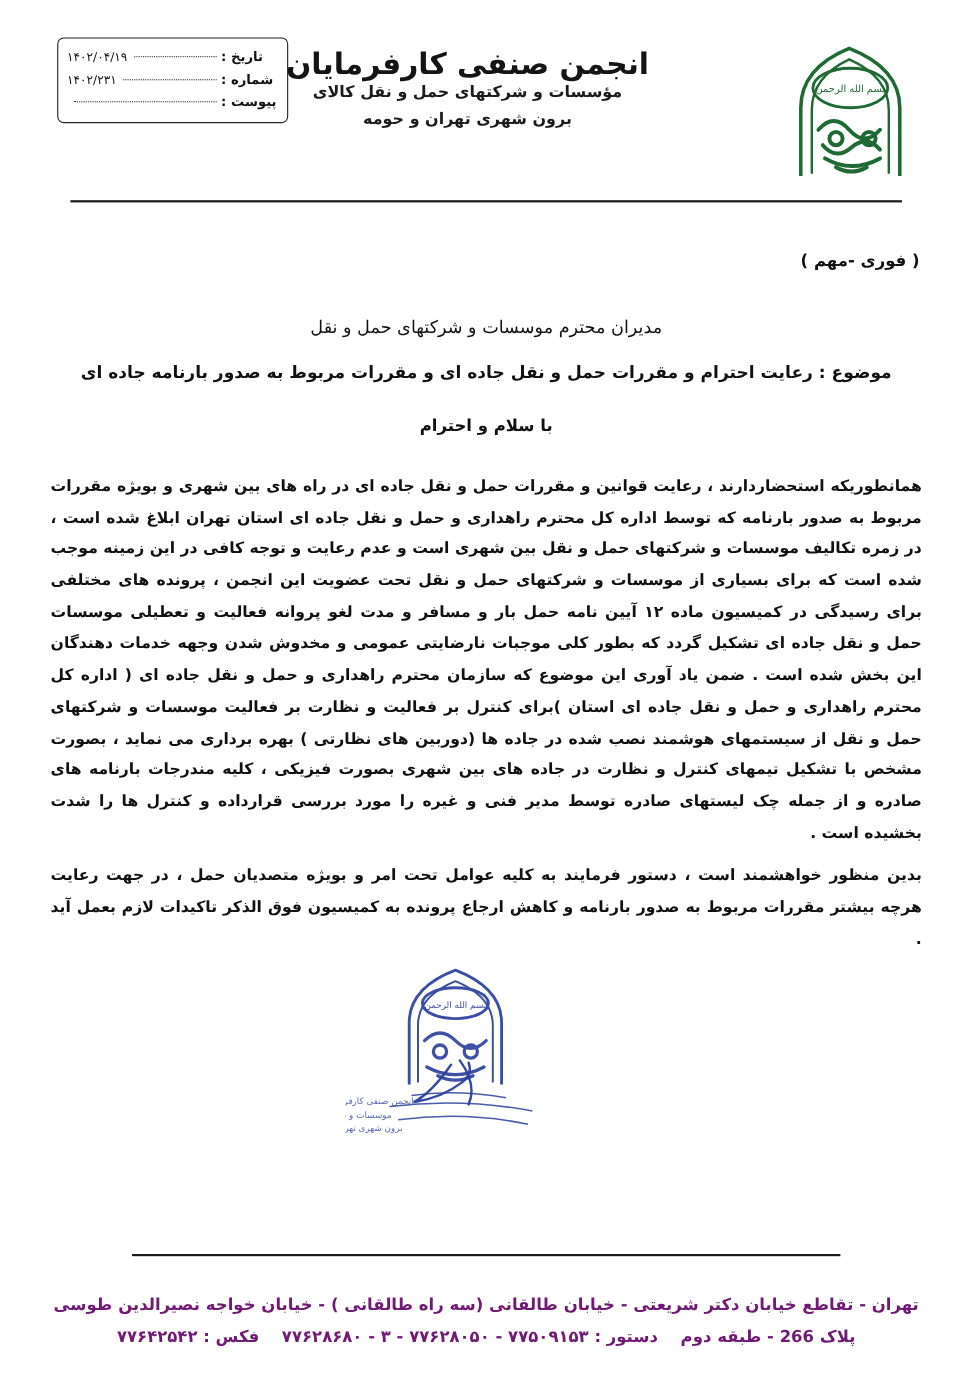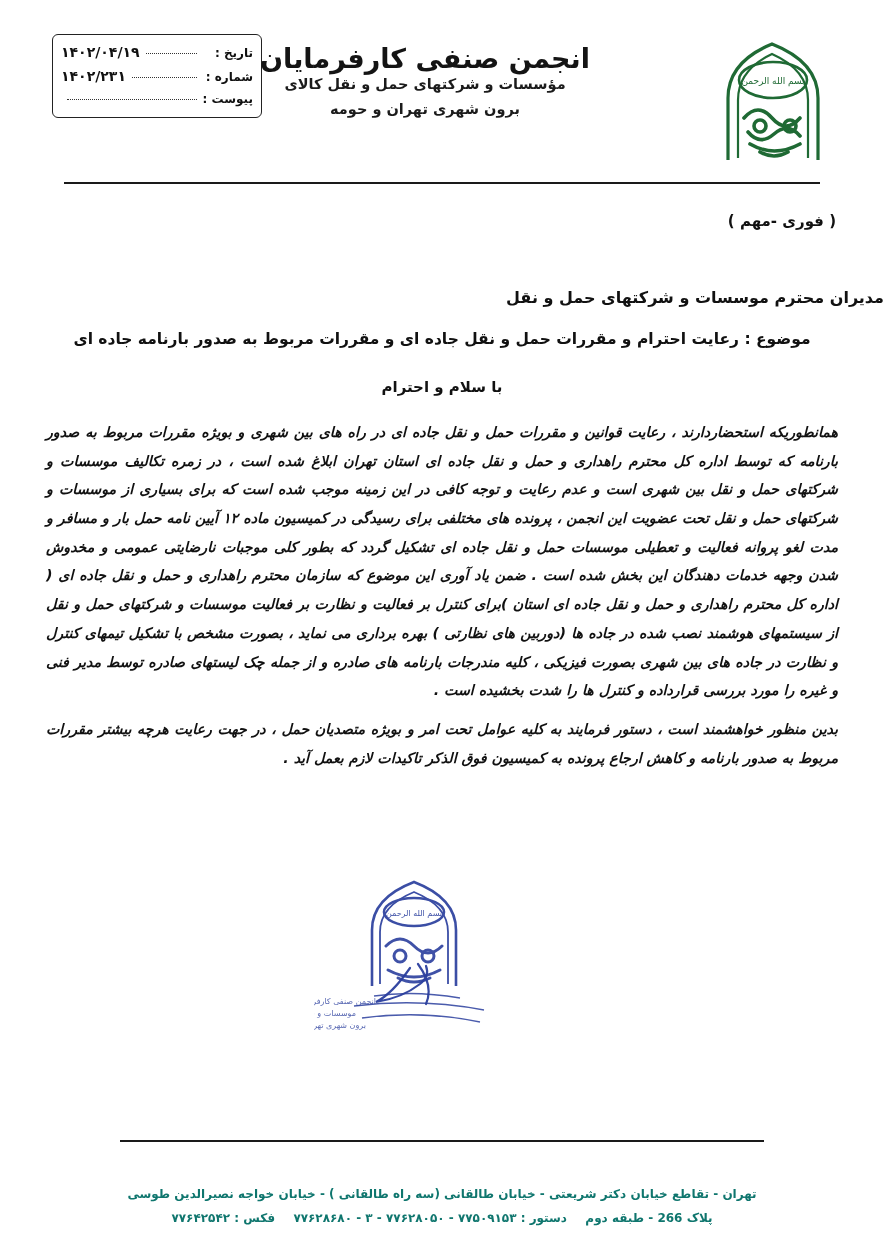--- a/index.html
+++ b/index.html
@@ -51,36 +51,36 @@
     display: flex;
     align-items: baseline;
     justify-content: flex-start;
     font-size: 12.5px;
     font-weight: bold;
     line-height: 1.7;
     white-space: nowrap;
   }
   .meta-label {
     width: 52px;
-    text-align: right;
+    text-align: left;
     flex: 0 0 auto;
     font-size: 12px;
   }
   .meta-dots {
     flex: 1 1 auto;
     margin: 0 4px;
     border-bottom: 1px dotted #333;
     position: relative;
     top: -3px;
   }
   .meta-value {
     flex: 0 0 auto;
-    font-size: 14px;
+    font-size: 11px;
     letter-spacing: 0.5px;
-    font-weight: bold;
+    font-weight: normal;
     padding-right: 2px;
   }
 
   
   .title-block {
     position: absolute;
     top: 16px;
     right: 215px;
     width: 420px;
     text-align: center;
@@ -111,34 +111,34 @@
     top: 6px;
     right: 0px;
     width: 150px;
     height: 140px;
   }
   .logo svg { display: block; }
 
   
   .urgent {
     position: absolute;
-    top: 212px;
+    top: 228px;
     right: 48px;
     font-size: 15px;
     font-weight: bold;
   }
 
   .addressee {
     position: absolute;
     top: 288px;
     right: 0;
     left: 0;
-    text-align: right;
+    text-align: center;
     font-size: 16px;
-    font-weight: bold;
+    font-weight: normal;
   }
   .subject {
     position: absolute;
     top: 330px;
     right: 0;
     left: 0;
     text-align: center;
     font-size: 15.5px;
     font-weight: bold;
   }
@@ -147,30 +147,29 @@
     top: 378px;
     right: 0;
     left: 0;
     text-align: center;
     font-size: 15px;
     font-weight: bold;
   }
 
   .body-text {
     position: absolute;
-    top: 418px;
+    top: 428px;
     right: 46px;
     left: 46px;
     font-size: 14.2px;
     font-weight: bold;
     line-height: 2.02;
     text-align: justify;
     text-justify: inter-word;
     direction: rtl;
-    font-style: italic;
   }
   .body-text p {
     margin: 0 0 10px 0;
   }
 
   
   .signature {
     position: absolute;
     top: 888px;
     right: 470px;
@@ -198,24 +197,24 @@
     left: 120px;
     border-top: 2px solid #1a1a1a;
   }
   .footer {
     position: absolute;
     bottom: 30px;
     right: 0;
     left: 0;
     text-align: center;
     direction: rtl;
-    font-size: 12px;
+    font-size: 15px;
     font-weight: bold;
     line-height: 1.95;
-    color: #0f766e;
+    color: #701a75;
   }
   .footer .ltr {
     direction: ltr;
     unicode-bidi: embed;
     display: inline-block;
   }
   .footer-line2 span, .footer-line3 span {
     display: inline-block;
   }
   .sep { display: inline-block; width: 10px; }

